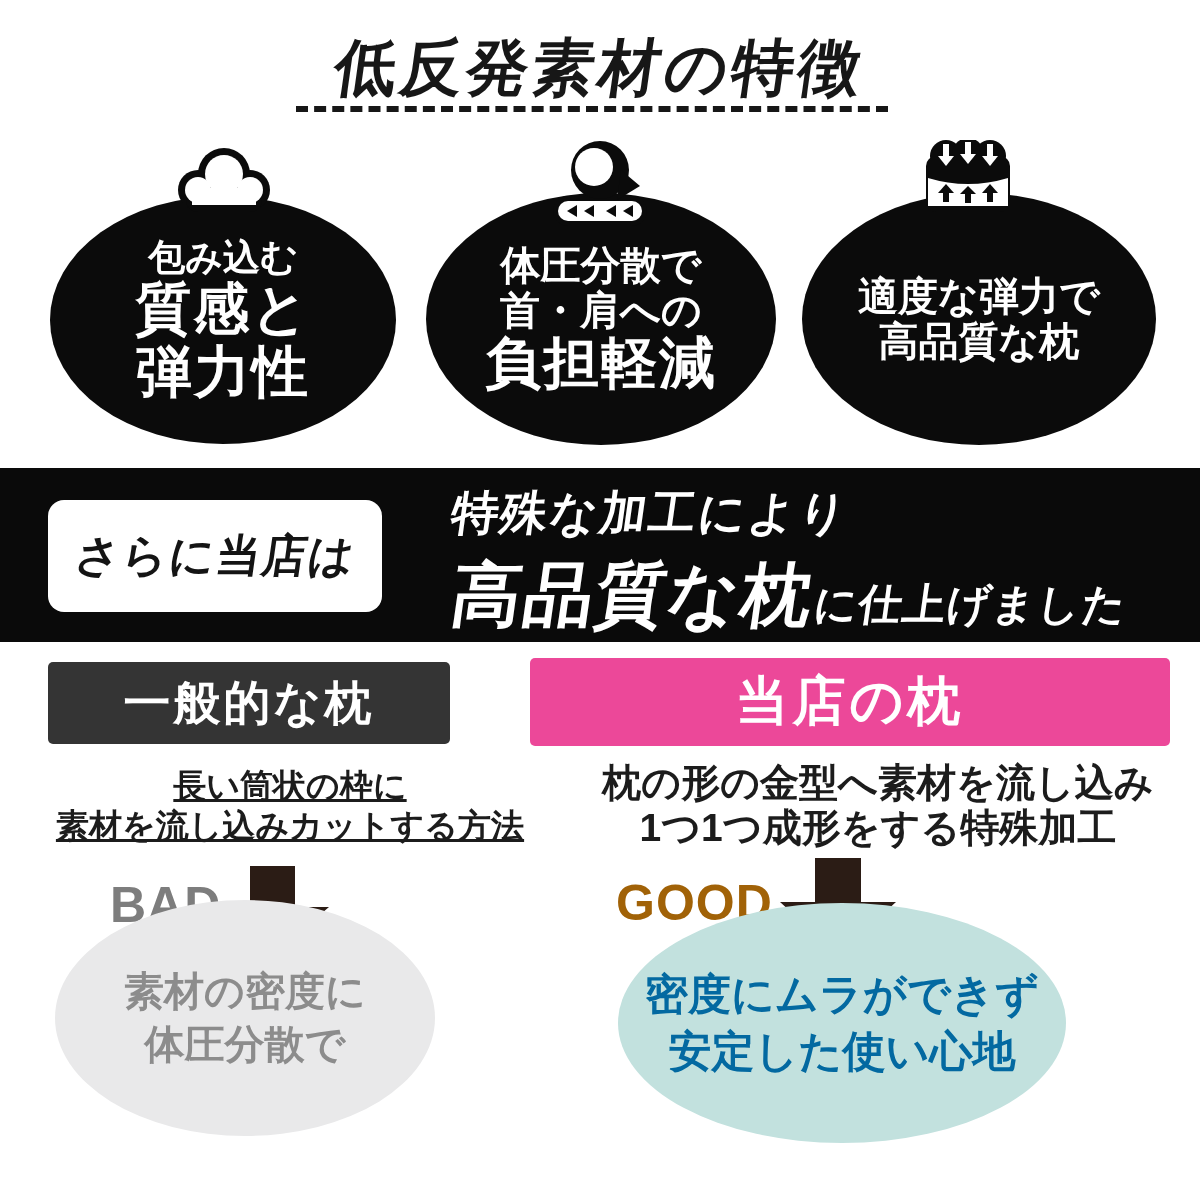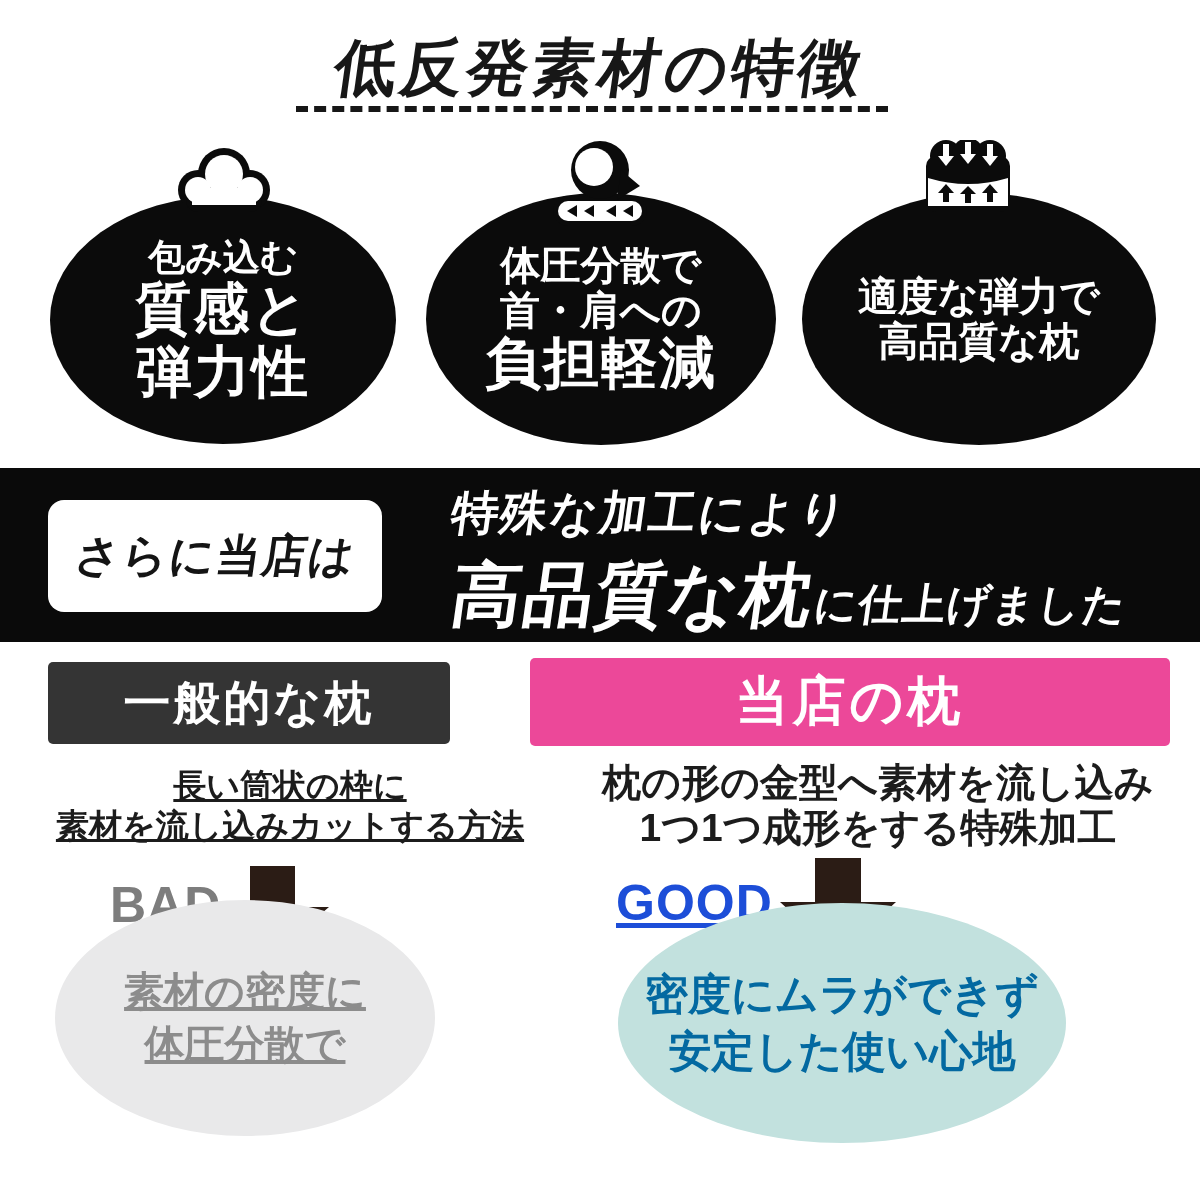--- a/index.html
+++ b/index.html
@@ -48,30 +48,30 @@
   #hdr-right{left:530px;top:658px;width:640px;height:88px;background:#ec4899;font-size:53px;letter-spacing:4px;}
 
   
   .cmp-desc{position:absolute;text-align:center;font-weight:700;color:#1c1c1c;}
   #desc-left{left:20px;top:766px;width:540px;font-size:33px;line-height:1.2;text-decoration:underline;}
   #desc-right{left:578px;top:761px;width:600px;font-size:39px;line-height:1.15;}
 
   
   .verdict{position:absolute;font-weight:800;letter-spacing:1px;font-size:50px;}
   #verdict-bad{left:110px;top:876px;color:#7d7d7d;}
-  #verdict-good{left:616px;top:874px;color:#1d4ed8;text-decoration:underline;}
+  #verdict-good{left:616px;top:874px;color:#a16207;}
   .down-arrow{position:absolute;}
   #arrow-left{left:216px;top:866px;}
   #arrow-right{left:780px;top:858px;}
 
   
   .result-ellipse{position:absolute;border-radius:50%;display:flex;flex-direction:column;
     align-items:center;justify-content:center;text-align:center;}
   #res-left{left:55px;top:900px;width:380px;height:236px;background:#e9e9ea;
-    color:#8c8c8c;font-size:40px;font-weight:800;line-height:1.32;text-decoration:underline;}
+    color:#8c8c8c;font-size:40px;font-weight:800;line-height:1.32;}
   #res-right{left:618px;top:903px;width:448px;height:240px;background:#c2e1de;
     color:#0369a1;font-size:43px;font-weight:800;line-height:1.32;}
 </style>
 </head>
 <body>
 
 <div class="page">
 
   <div class="title">
     <span class="slant">低反発素材の特徴</span>

